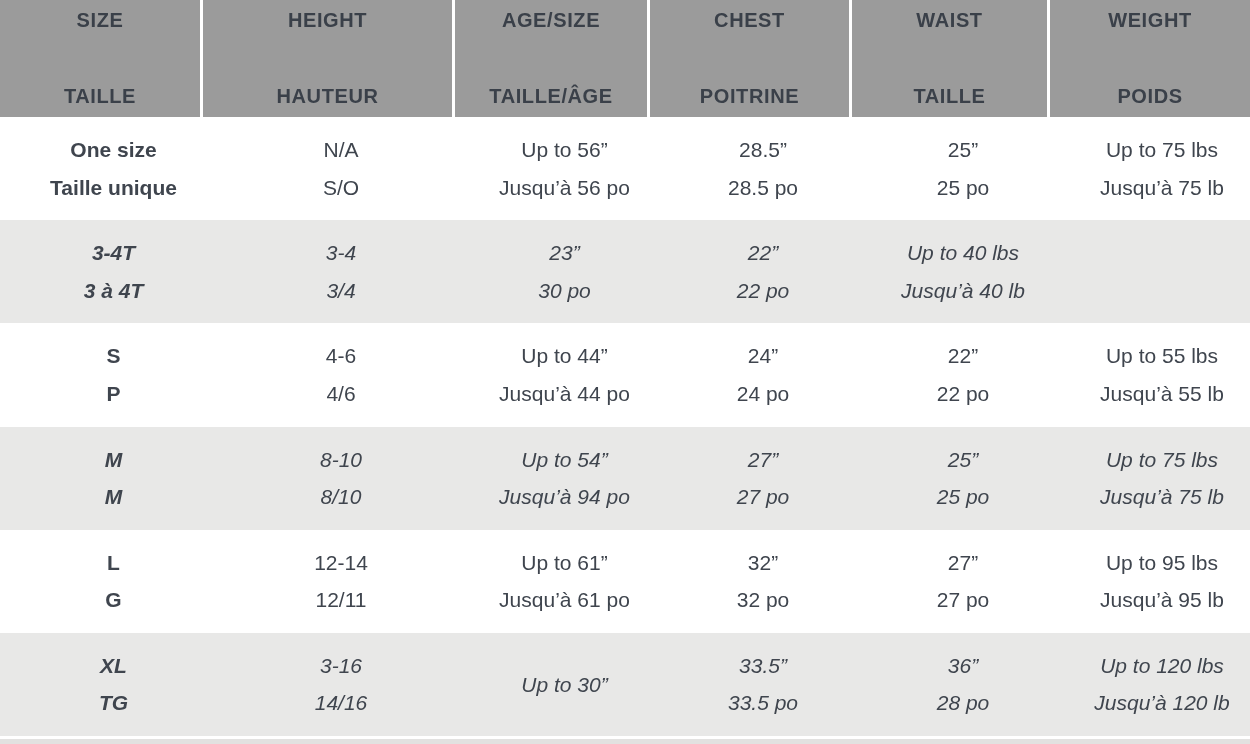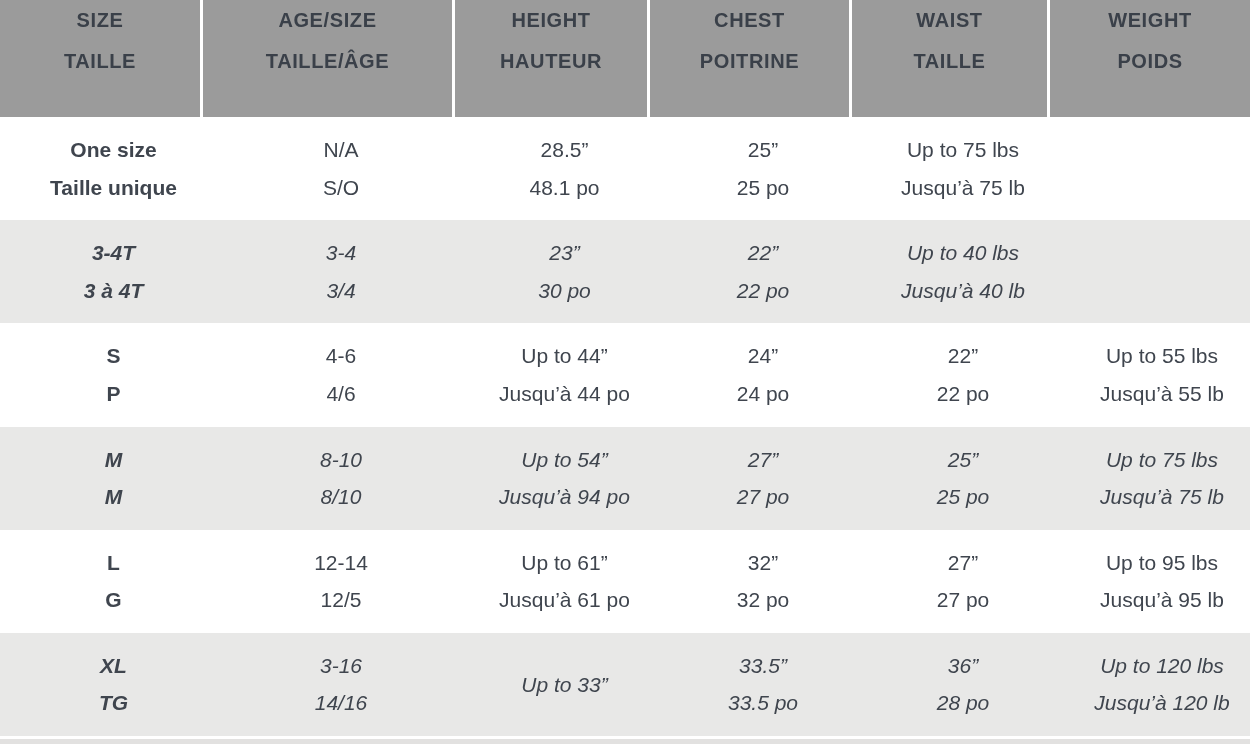--- a/index.html
+++ b/index.html
@@ -23,21 +23,21 @@
     width: 1250px; height: 744px;
     display: flex; flex-direction: column;
   }
   .header-row {
     height: 117px; flex: 0 0 117px;
     display: grid; grid-template-columns: var(--cols);
     background: var(--header-bg);
   }
   .header-cell {
     display: flex; flex-direction: column;
-    align-items: center; justify-content: flex-start;
+    align-items: center; justify-content: space-between;
     color: var(--header-text);
     font-weight: bold; font-size: 20px; letter-spacing: 0.6px;
     box-sizing: border-box;
   }
   .header-cell:not(:last-child) { border-right: 3px solid var(--divider); }
   .header-cell .line { line-height: 41px; }
   .rows { flex: 1 1 auto; display: flex; flex-direction: column; }
   .data-row {
     flex: 1 1 0;
     display: grid; grid-template-columns: var(--cols);
@@ -62,28 +62,28 @@
 <body>
 
 <div class="size-chart">
 
   <div class="header-row">
     <div class="header-cell">
       <span class="line">SIZE</span>
       <span class="line">TAILLE</span>
     </div>
     <div class="header-cell">
+      <span class="line">HEIGHT</span>
+      <span class="line">HAUTEUR</span>
+    </div>
+    <div class="header-cell">
       <span class="line">AGE/SIZE</span>
       <span class="line">TAILLE/ÂGE</span>
     </div>
     <div class="header-cell">
-      <span class="line">HEIGHT</span>
-      <span class="line">HAUTEUR</span>
-    </div>
-    <div class="header-cell">
       <span class="line">CHEST</span>
       <span class="line">POITRINE</span>
     </div>
     <div class="header-cell">
       <span class="line">WAIST</span>
       <span class="line">TAILLE</span>
     </div>
     <div class="header-cell">
       <span class="line">WEIGHT</span>
       <span class="line">POIDS</span>
@@ -94,22 +94,26 @@
   <div class="data-row">
     <div class="cell">
       <div class="line-en">One size</div>
       <div class="line-fr">Taille unique</div>
     </div>
     <div class="cell">
       <div class="line-en">N/A</div>
       <div class="line-fr">S/O</div>
     </div>
     <div class="cell">
+      <div class="line-en">Up to 56”</div>
+      <div class="line-fr">Jusqu’à 56 po</div>
+    </div>
+    <div class="cell">
       <div class="line-en">28.5”</div>
-      <div class="line-fr">48.1 po</div>
+      <div class="line-fr">28.5 po</div>
     </div>
     <div class="cell">
       <div class="line-en">25”</div>
       <div class="line-fr">25 po</div>
     </div>
     <div class="cell">
       <div class="line-en">Up to 75 lbs</div>
       <div class="line-fr">Jusqu’à 75 lb</div>
     </div>
   </div>
@@ -191,21 +195,21 @@
     </div>
   </div>
 
   <div class="data-row">
     <div class="cell">
       <div class="line-en">L</div>
       <div class="line-fr">G</div>
     </div>
     <div class="cell">
       <div class="line-en">12-14</div>
-      <div class="line-fr">12/5</div>
+      <div class="line-fr">12/11</div>
     </div>
     <div class="cell">
       <div class="line-en">Up to 61”</div>
       <div class="line-fr">Jusqu’à 61 po</div>
     </div>
     <div class="cell">
       <div class="line-en">32”</div>
       <div class="line-fr">32 po</div>
     </div>
     <div class="cell">
@@ -221,21 +225,21 @@
   <div class="data-row alt">
     <div class="cell">
       <div class="line-en">XL</div>
       <div class="line-fr">TG</div>
     </div>
     <div class="cell">
       <div class="line-en">3-16</div>
       <div class="line-fr">14/16</div>
     </div>
     <div class="cell">
-      <div class="line-en">Up to 33”</div>
+      <div class="line-en">Up to 30”</div>
     </div>
     <div class="cell">
       <div class="line-en">33.5”</div>
       <div class="line-fr">33.5 po</div>
     </div>
     <div class="cell">
       <div class="line-en">36”</div>
       <div class="line-fr">28 po</div>
     </div>
     <div class="cell">

